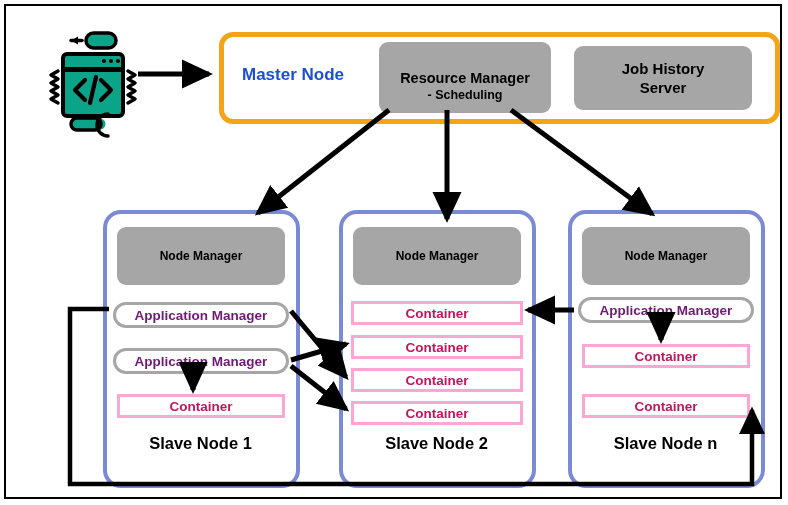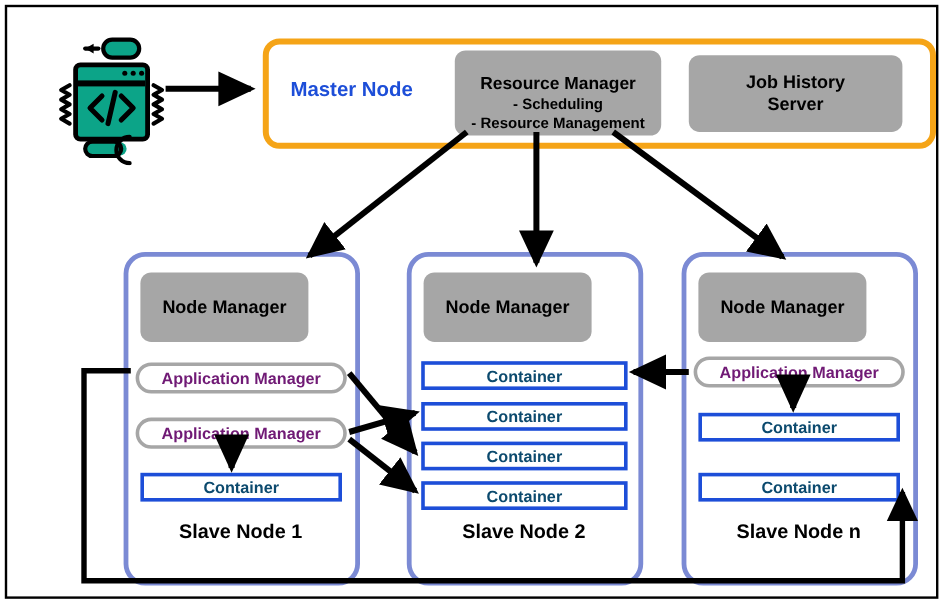--- a/index.html
+++ b/index.html
@@ -77,42 +77,42 @@
     top: 204px; height: 278px;
     border: 4px solid #7b8ad4;
     border-radius: 18px;
     background: #ffffff;
   }
   #slave-node-1 { left: 97px; width: 197px; }
   #slave-node-2 { left: 333px; width: 197px; }
   #slave-node-n { left: 562px; width: 197px; }
 
   .node-manager {
-    width: 140px; height: 58px;
-    font-size: 15px; font-weight: bold;
+    width: 168px; height: 58px;
+    font-size: 12px; font-weight: bold;
     text-align: center;
   }
   .slave-title {
     font-size: 16.5px; font-weight: bold; color: #000;
     text-align: center; width: 195px;
   }
   .app-manager {
     height: 26px;
     border: 3px solid #a6a6a6;
     border-radius: 13px;
     background: #ffffff;
     font-size: 13.5px; font-weight: bold; color: #701a75;
     display: flex; align-items: center; justify-content: center;
     white-space: nowrap;
   }
   .container-box {
     height: 24px;
-    border: 3px solid #1d4ed8;
-    background: #ffffff;
-    font-size: 13.5px; font-weight: bold; color: #0c4a6e;
+    border: 3px solid #f9a8d4;
+    background: #ffffff;
+    font-size: 13.5px; font-weight: bold; color: #be185d;
     display: flex; align-items: center; justify-content: center;
   }
 
   
   #wires {
     position: absolute; left: 0; top: 0;
     width: 778px; height: 495px;
     pointer-events: none;
   }
 </style>
@@ -154,21 +154,20 @@
       </g>
     </svg>
   </div>
 
   <div class="abs" id="master-node"></div>
   <div class="abs" id="master-node-label">Master Node</div>
 
   <div class="abs gray-box" id="resource-manager">
     <div class="rm-title">Resource Manager</div>
     <div class="rm-line">- Scheduling</div>
-    <div class="rm-line">- Resource Management</div>
   </div>
 
   <div class="abs gray-box" id="job-history-server">
     <div>Job History</div>
     <div>Server</div>
   </div>
 
   <div class="abs slave-panel" id="slave-node-1"></div>
   <div class="abs gray-box node-manager" style="left:111px; top:221px;">Node Manager</div>
   <div class="abs app-manager" style="left:107px; top:296px; width:176px;">Application Manager</div>

